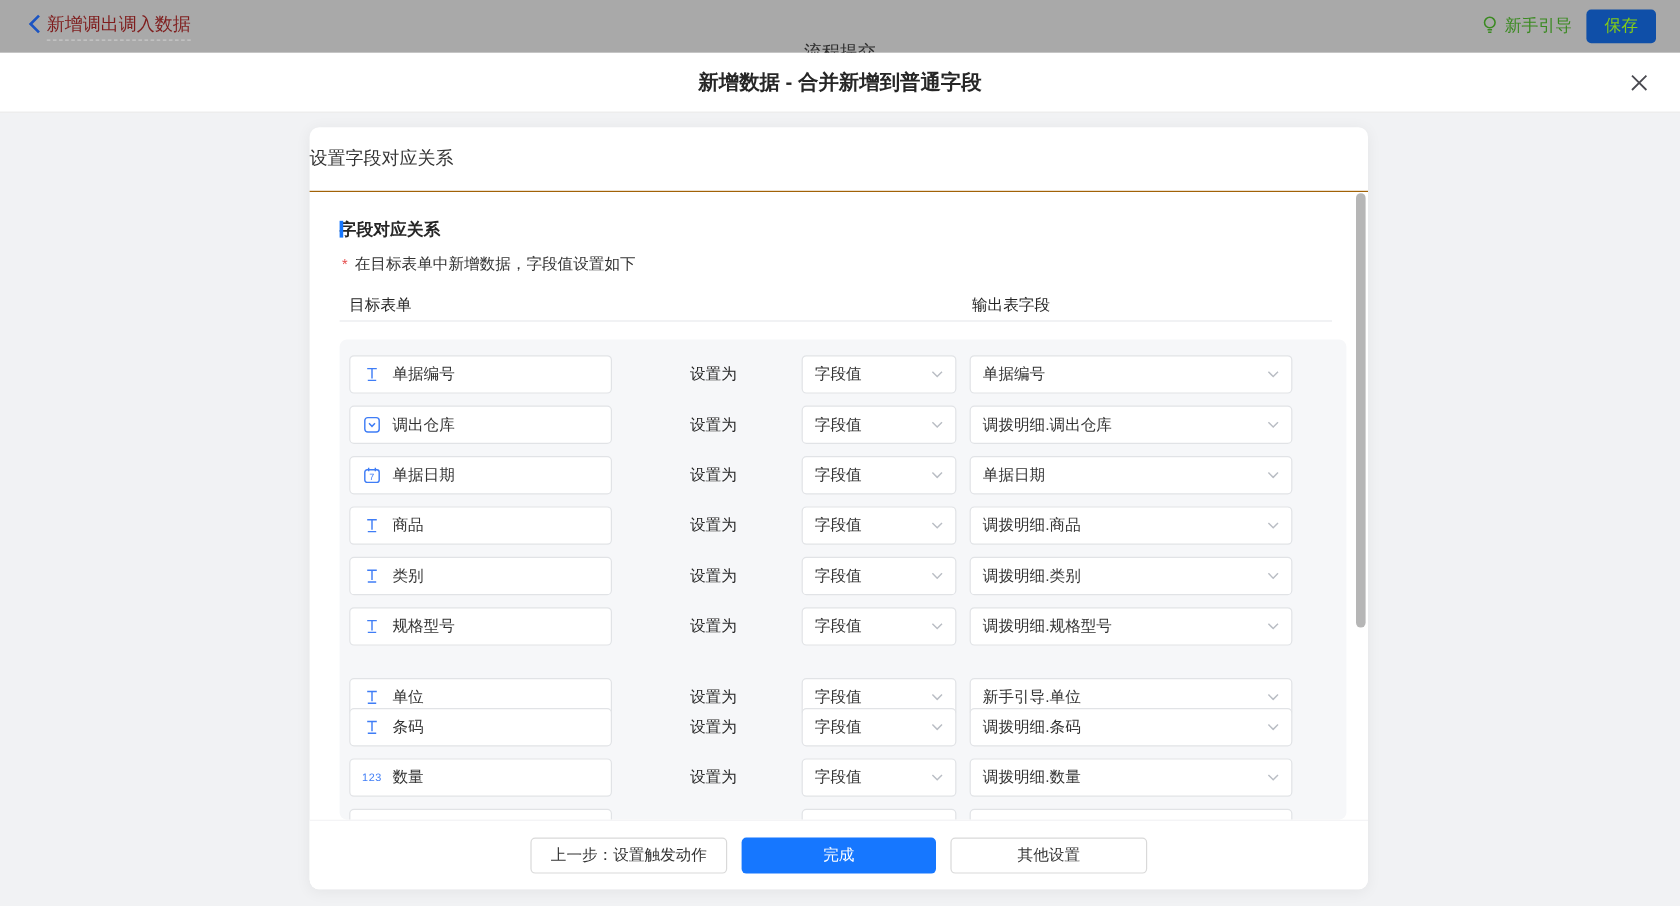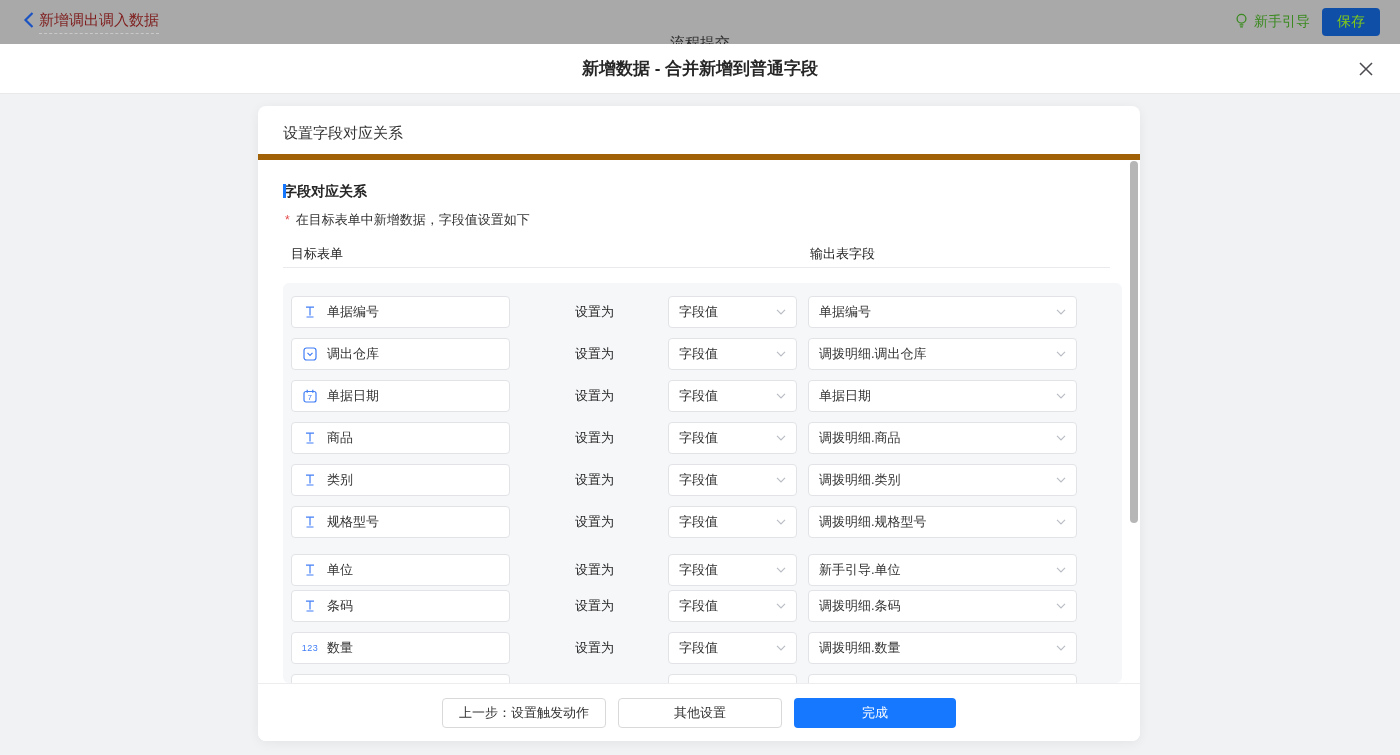--- a/index.html
+++ b/index.html
@@ -22,21 +22,21 @@
   .save-btn{width:58px;height:28px;background:var(--saveblue);color:#84cc16;border:none;border-radius:4px;font-size:14px;cursor:pointer;}
 
   
   .modalbar{height:50px;background:#fff;border-bottom:1px solid #e9e9e9;position:relative;display:flex;align-items:center;justify-content:center;}
   .modal-title{font-size:17px;font-weight:bold;color:#262626;}
   .close-btn{position:absolute;right:26px;top:17px;width:16px;height:16px;cursor:pointer;}
 
   
   .page{position:relative;height:661px;}
   .card{position:absolute;left:258px;top:12px;width:882px;height:635px;background:#fff;border-radius:8px;box-shadow:0 2px 12px rgba(0,0,0,.06);}
-  .card-header{height:54px;line-height:54px;padding-left:25px;font-size:15px;color:#333;border-bottom:6px solid #a16207;}
+  .card-header{height:54px;line-height:54px;font-size:15px;color:#333;border-bottom:1px solid #a16207;}
   .section-title{position:absolute;left:25px;top:77px;font-size:14px;font-weight:bold;color:#262626;}
   .section-title::before{content:"";position:absolute;left:0;top:1px;width:3px;height:14px;background:var(--accent);}
   .hint{position:absolute;left:27px;top:105px;font-size:13px;color:#333;}
   .hint .star{color:#e54b4b;margin-right:6px;font-size:12px;}
   .col-head{position:absolute;top:139px;font-size:13px;color:#262626;}
   .col-head.left{left:33px;}
   .col-head.right{left:552px;}
   .head-divider{position:absolute;left:25px;top:161px;width:827px;height:1px;background:#e8eaed;}
 
   .rows-panel{position:absolute;left:25px;top:177px;width:839px;height:400px;background:#f6f7f9;border-radius:6px;overflow:hidden;}
@@ -257,21 +257,21 @@
               <path d="M1 0.8 L5 4.8 L9 0.8" fill="none" stroke="#b9bdc4" stroke-width="1.2"></path>
             </svg>
           </div>
           <div class="select output">
             <span>调拨明细.规格型号</span>
             <svg class="chev" width="10" height="6" viewBox="0 0 10 6">
               <path d="M1 0.8 L5 4.8 L9 0.8" fill="none" stroke="#b9bdc4" stroke-width="1.2"></path>
             </svg>
           </div>
         </div>
-        <div class="map-row" style="top: 271px;">
+        <div class="map-row" style="top: 282px;">
           <div class="field-box">
             <span class="f-icon">
               <svg width="14" height="14" viewBox="0 0 14 14">
                 <g fill="none" stroke="#3f7df6" stroke-width="1.2">
                   <path d="M3 2.2 h8"></path>
                   <path d="M7 2.2 v8.2"></path>
                   <path d="M3.5 12 h7"></path>
                 </g>
               </svg>
             </span>
@@ -349,19 +349,19 @@
             <span></span>
           </div>
           <div class="select output">
             <span></span>
           </div>
         </div>
       </div>
 
     <div class="card-footer">
       <button class="btn ghost">上一步：设置触发动作</button>
+      <button class="btn primary">完成</button>
       <button class="btn ghost">其他设置</button>
-      <button class="btn primary">完成</button>
     </div>
 
     <div class="scroll-thumb"></div>
   </div>
 </div>
 
 </body></html>

